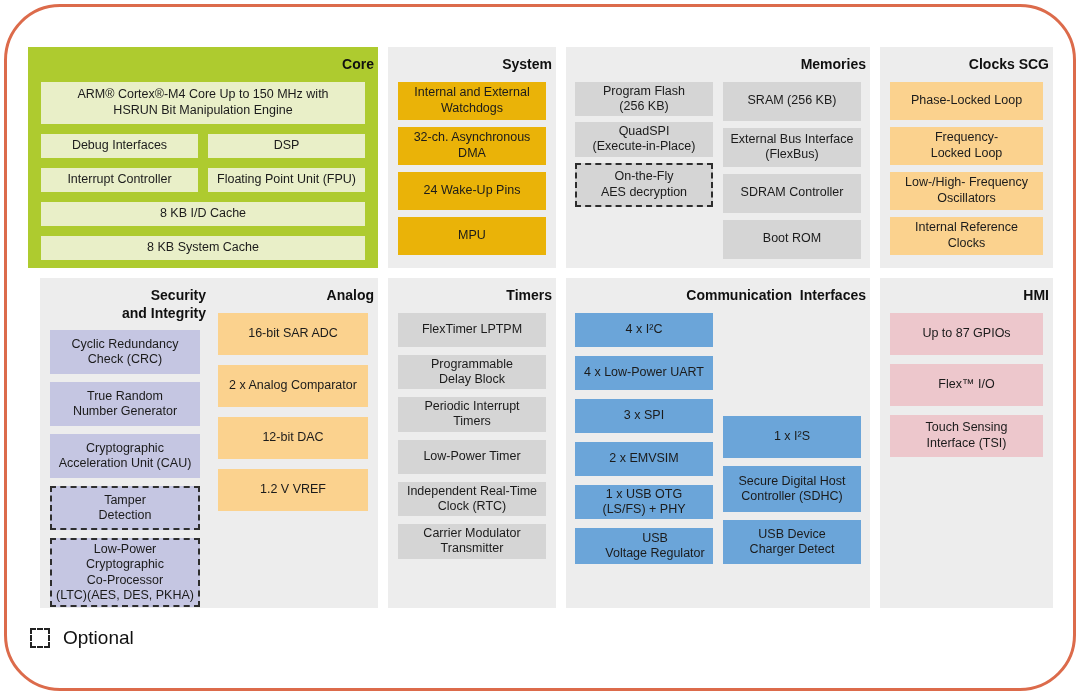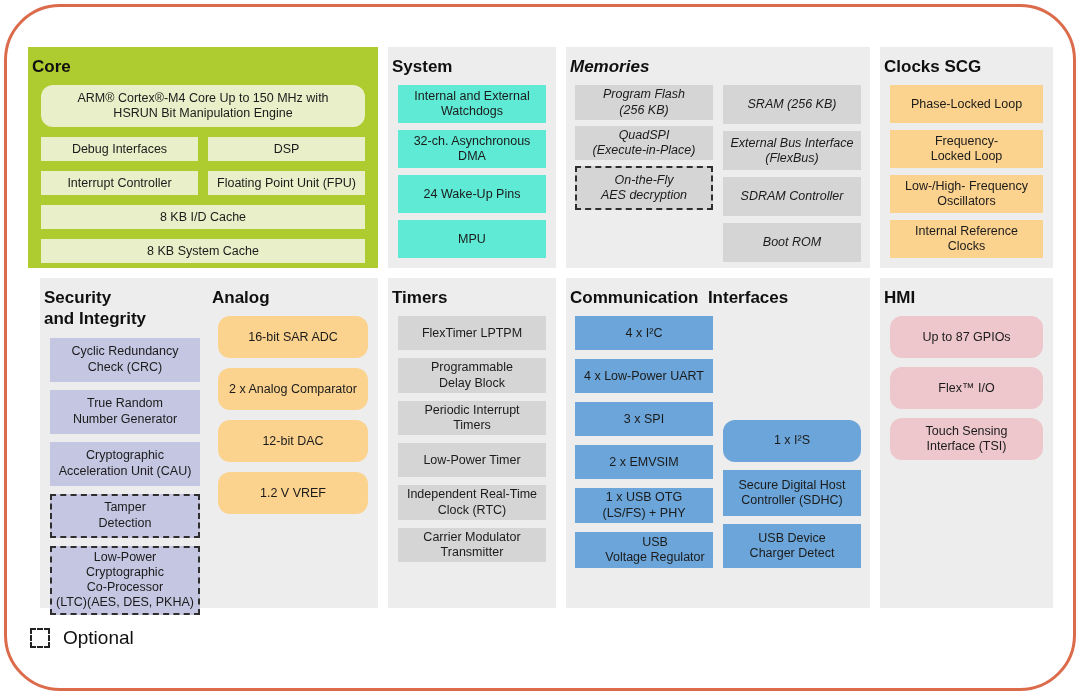--- a/index.html
+++ b/index.html
@@ -2,49 +2,49 @@
 <html><head>
 <meta charset="utf-8">
 <style>
   html,body{margin:0;padding:0;background:#ffffff;font-family:"Liberation Sans",sans-serif;}
   .page{position:relative;width:1080px;height:695px;background:#ffffff;overflow:hidden;}
   .frame{position:absolute;left:4px;top:4px;right:4px;bottom:4px;border:3px solid #DC6B4B;border-radius:56px;pointer-events:none;}
 
   .panel{position:absolute;background:#EDEDED;box-sizing:border-box;}
   .panel.core{background:#AECB2F;}
 
-  .title{margin:0;padding:9px 4px 8px;font-size:17px;font-weight:bold;color:#101010;
-         text-align:left;white-space:pre-wrap;line-height:1.25;}
+  .title{margin:0;padding:9px 4px 8px;font-size:14px;font-weight:bold;color:#101010;
+         text-align:right;white-space:pre-wrap;line-height:1.25;}
 
   .blocks{display:flex;flex-direction:column;gap:7px;padding:0 10px;}
   .g8{gap:8px;} .g9{gap:9px;} .g10{gap:10px;}
 
   .block{display:flex;align-items:center;justify-content:center;text-align:center;
          white-space:pre-wrap;font-size:12.5px;line-height:1.22;color:#1b1b1b;
          padding:2px 3px;box-sizing:border-box;}
 
   .core .block{background:#E9EFC8;}
-  .system .block{background:#5eead4;}
+  .system .block{background:#eab308;}
   .memories .block,.timers .block{background:#D5D5D5;}
   .clocks .block,.analog .block{background:#FBD28E;}
   .security .block{background:#C5C6E2;}
   .comm .block{background:#6BA5D9;}
   .hmi .block{background:#EDC7CC;}
 
   .optional{border:2px dashed #2e2e2e;}
 
   .core-grid{display:grid;grid-template-columns:1fr 1fr;gap:10px;padding:0 13px;}
   .span2{grid-column:1 / -1;}
 
   .twocol{display:flex;gap:10px;padding:0 9px;}
   .col{flex:1;display:flex;flex-direction:column;}
   .col.g6{gap:6px;} .col.g7{gap:7px;} .col.g8{gap:8px;justify-content:flex-end;} .col.g9{gap:9px;}
 
   .h24{min-height:24px;} .h34{min-height:34px;} .h36{min-height:36px;padding-left:25px;}
-  .h38{min-height:38px;} .h39{min-height:39px;} .h42{min-height:42px;border-radius:12px;}
+  .h38{min-height:38px;} .h39{min-height:39px;} .h42{min-height:42px;}
   .h44{min-height:44px;} .h46{min-height:46px;} .h58{min-height:58px;}
 
   .legend{position:absolute;left:30px;top:627px;display:flex;align-items:center;gap:13px;}
   .legend-box{width:20px;height:20px;border:2px dashed #222222;box-sizing:border-box;}
   .legend-label{font-size:19px;color:#101010;}
 </style>
 </head>
 <body>
 
 <div class="page">
@@ -69,21 +69,21 @@
     <div class="blocks">
       <div class="block h38">Internal and External
 Watchdogs</div>
       <div class="block h38">32-ch. Asynchronous
 DMA</div>
       <div class="block h38">24 Wake-Up Pins</div>
       <div class="block h38">MPU</div>
     </div>
   </section>
 
-  <section class="panel memories" style="left:566px;top:47px;width:304px;height:221px;font-style:italic;">
+  <section class="panel memories" style="left:566px;top:47px;width:304px;height:221px;">
     <h2 class="title">Memories</h2>
     <div class="twocol">
       <div class="col g6">
         <div class="block h34">Program Flash
 (256 KB)</div>
         <div class="block h34">QuadSPI
 (Execute-in-Place)</div>
         <div class="block h44 optional">On-the-Fly
 AES decryption</div>
       </div>

